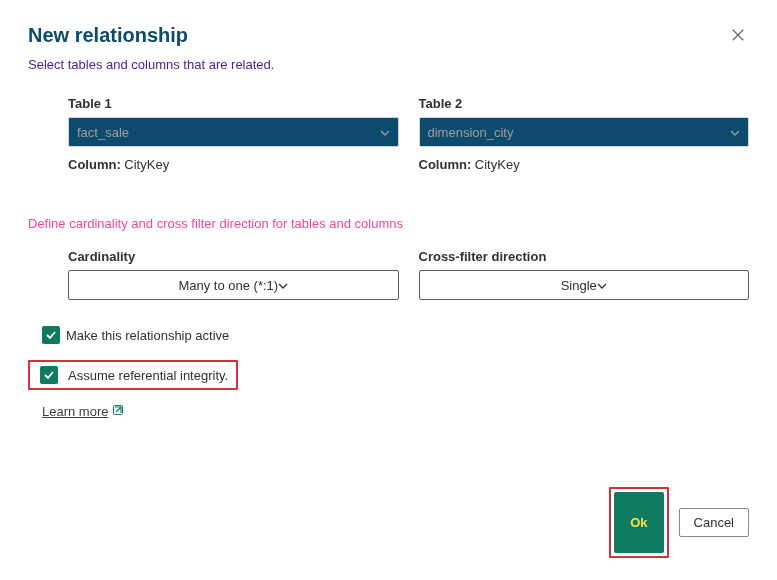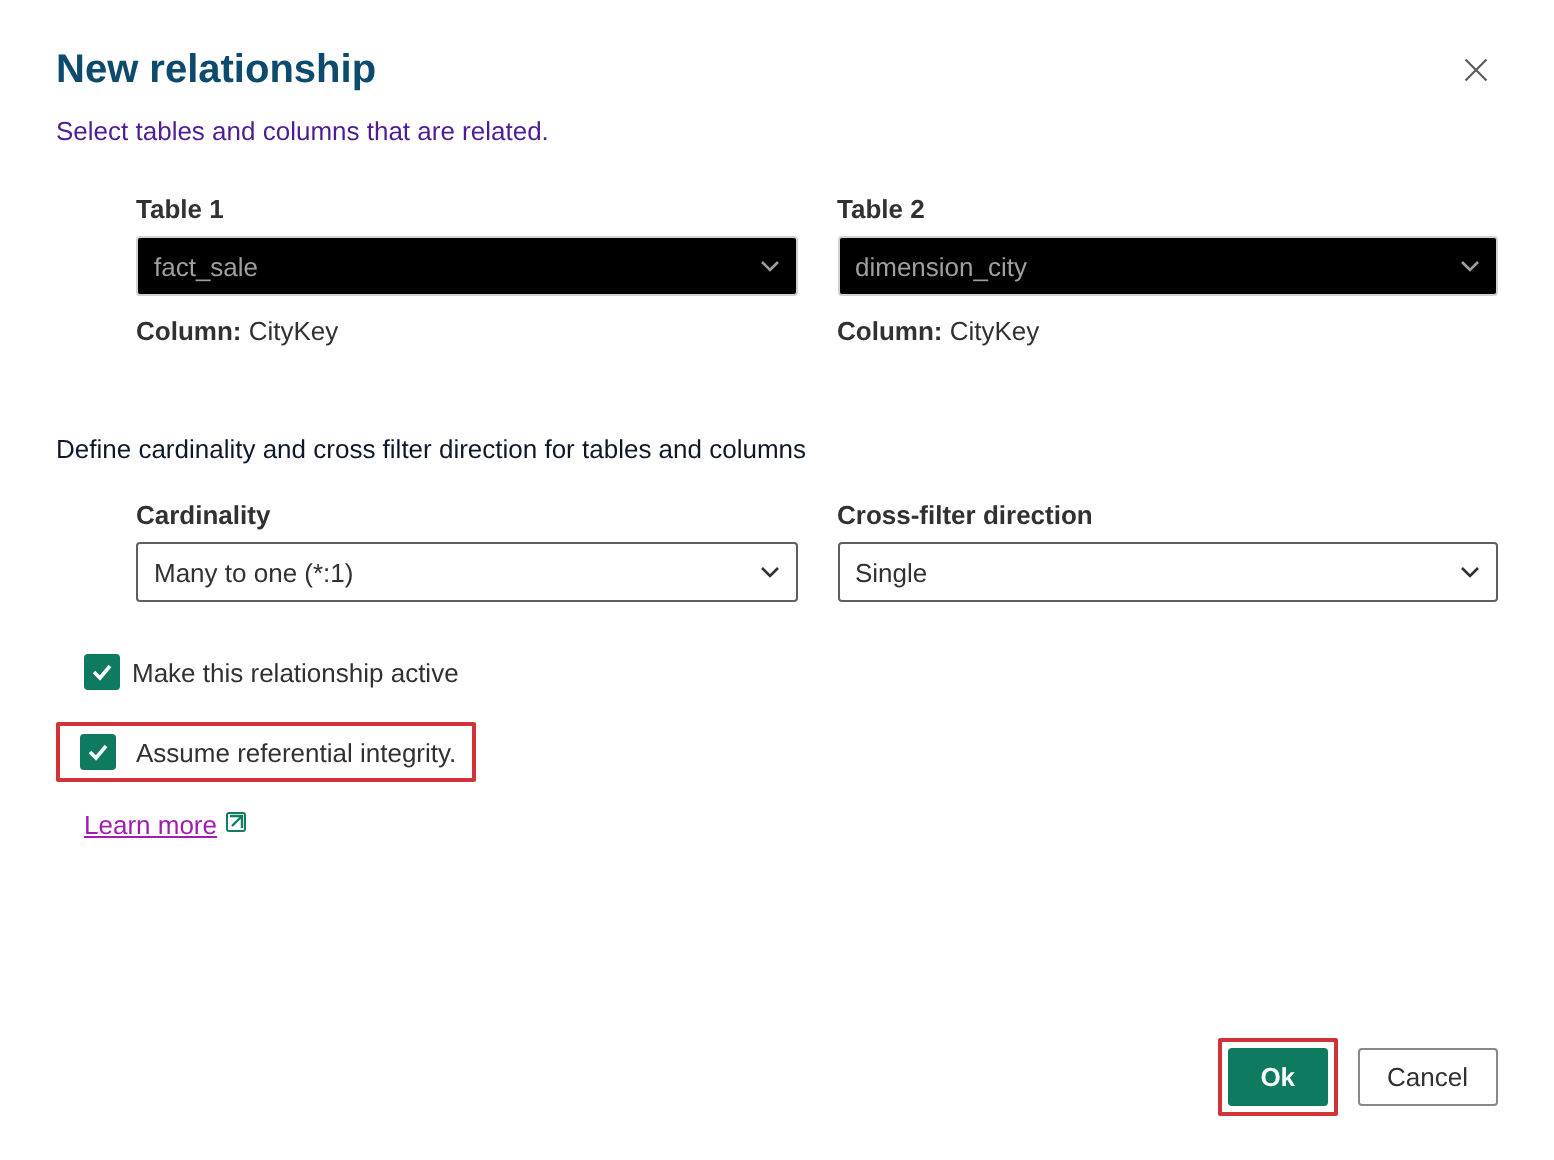--- a/index.html
+++ b/index.html
@@ -17,66 +17,66 @@
     .title { font-size: 20px; font-weight: 600; color: #0c4a6e; text-align: center; }
     .close-btn { background: none; border: none; cursor: pointer; padding: 4px; color: #605e5c; font-size: 16px; line-height: 1; }
     .subtitle { font-size: 13px; color: #4c1d95; margin-bottom: 24px; }
     .two-col { display: flex; gap: 20px; margin-bottom: 16px; margin-left: 40px; }
     .col { flex: 1; min-width: 0; }
     .field-label { font-size: 13px; font-weight: 600; color: #323130; margin-bottom: 6px; display: block; }
     .select-disabled {
       width: 100%;
       height: 30px;
       border: 1px solid #d1d1d1;
-      background: #000000;
+      background: #0c4a6e;
       color: #a19f9d;
       font-size: 13px;
       padding: 0 8px;
       display: flex;
       align-items: center;
       justify-content: space-between;
       border-radius: 2px;
     }
     .select-active {
       width: 100%;
       height: 30px;
       border: 1px solid #605e5c;
       background: #fff;
       color: #323130;
       font-size: 13px;
       padding: 0 8px;
       display: flex;
       align-items: center;
-      justify-content: space-between;
+      justify-content: center;
       border-radius: 2px;
       cursor: pointer;
     }
     .chevron { color: #605e5c; font-size: 10px; }
     .chevron-disabled { color: #c8c6c4; font-size: 10px; }
     .col-info { font-size: 13px; margin-top: 10px; }
     .col-info-label { font-weight: 600; }
-    .section-desc { font-size: 13px; color: #0f172a; margin-top: 44px; margin-bottom: 18px; }
+    .section-desc { font-size: 13px; color: #ec4899; margin-top: 44px; margin-bottom: 18px; }
     .checkbox-row { display: flex; align-items: center; gap: 6px; margin-left: 14px; margin-bottom: 16px; }
     .checkbox {
       width: 18px; height: 18px;
       background: #0e7a5f;
       border-radius: 2px;
       display: flex; align-items: center; justify-content: center;
       cursor: pointer;
       flex-shrink: 0;
     }
     .checkbox svg { width: 12px; height: 12px; }
     .highlight-box { border: 2.5px solid #d13438; padding: 4px 8px 4px 10px; display: inline-flex; align-items: center; gap: 10px; margin-left: 0; margin-bottom: 10px; border-radius:1px;}
-    .learn-link { color: #a21caf; text-decoration: underline; font-size: 13px; margin-left: 14px; display: inline-flex; align-items: center; gap: 4px; cursor: pointer; margin-top:4px;}
+    .learn-link { color: #404040; text-decoration: underline; font-size: 13px; margin-left: 14px; display: inline-flex; align-items: center; gap: 4px; cursor: pointer; margin-top:4px;}
     .learn-link svg { width: 12px; height: 12px; }
     .footer { position: absolute; bottom: 22px; right: 28px; display: flex; gap: 10px; align-items: center; }
     .btn-primary {
-      background: #0e7a5f; color: #ffffff; border: none;
+      background: #0e7a5f; color: #fde047; border: none;
       font-size: 13px; font-weight: 600;
-      padding: 7px 16px; cursor: pointer; border-radius: 2px;
+      padding: 23px 16px; cursor: pointer; border-radius: 2px;
     }
     .btn-secondary {
       background: #fff; color: #323130; border: 1px solid #8a8886;
       font-size: 13px; padding: 6px 14px; cursor: pointer; border-radius: 2px;
     }
     .ok-highlight { border: 2.5px solid #d13438; padding: 3px; display: inline-flex; border-radius:1px;}
     .cards-row { margin-top: 26px; }
   </style>
 </head>
 <body>

